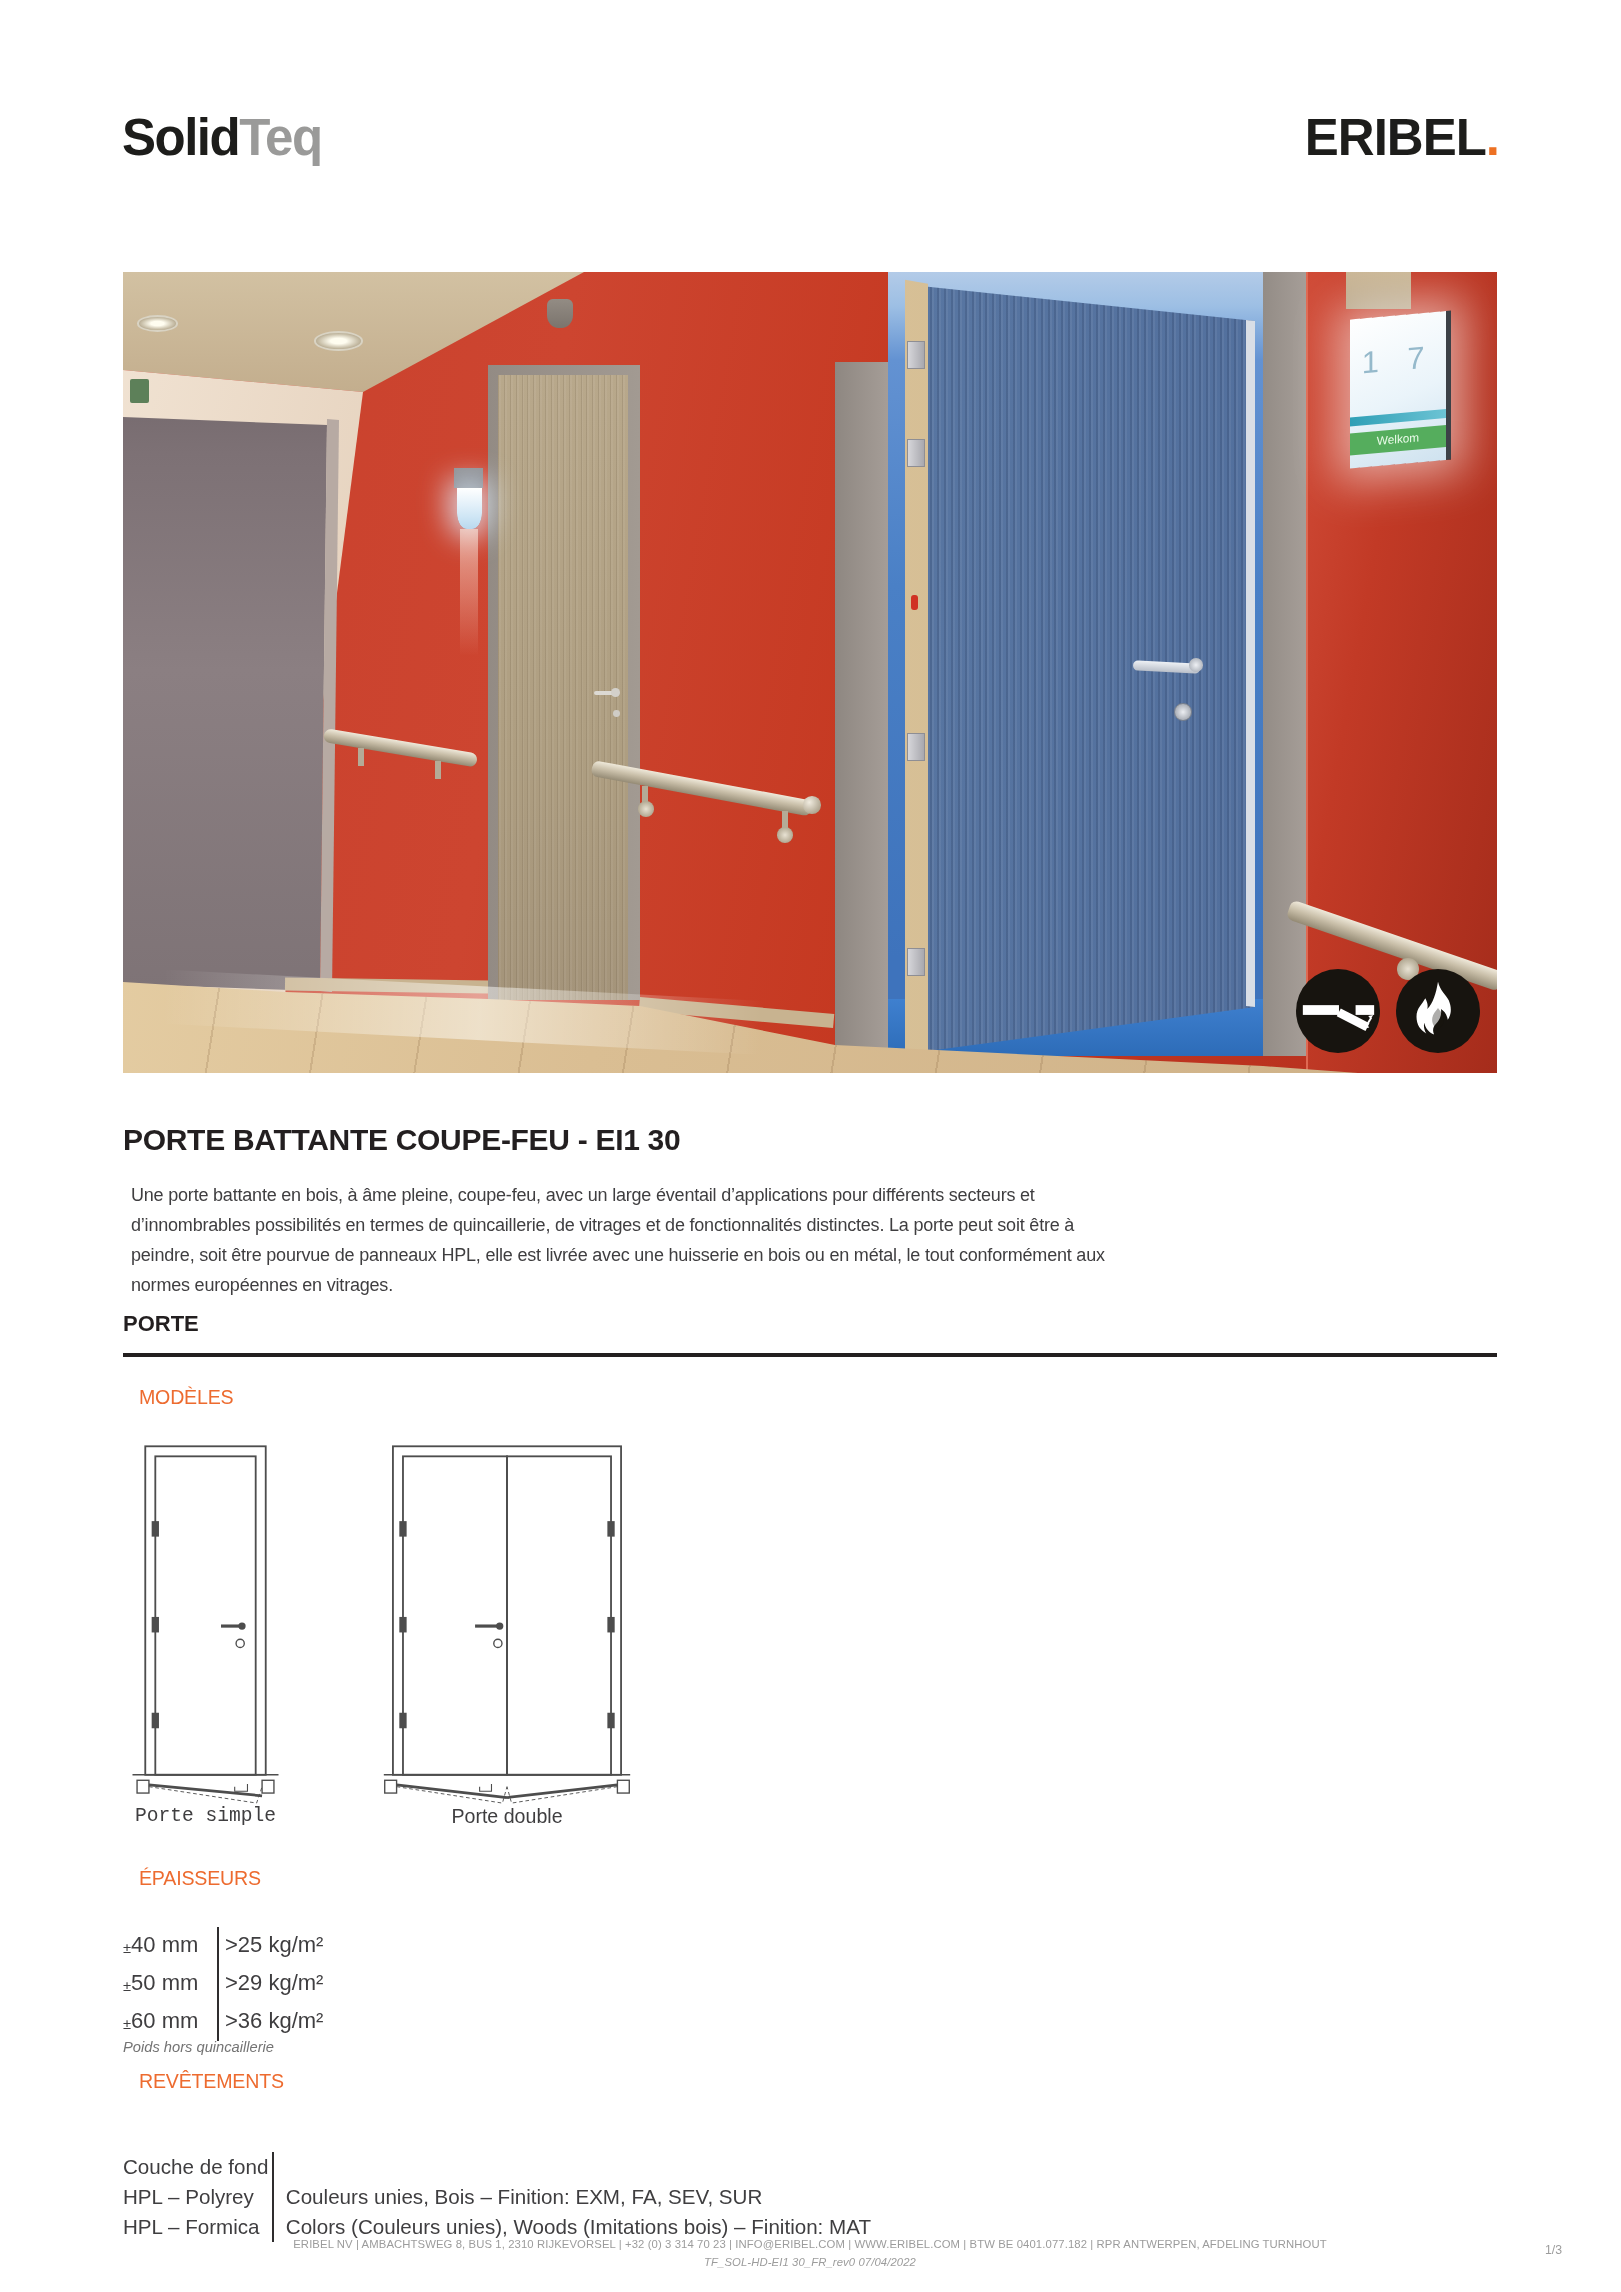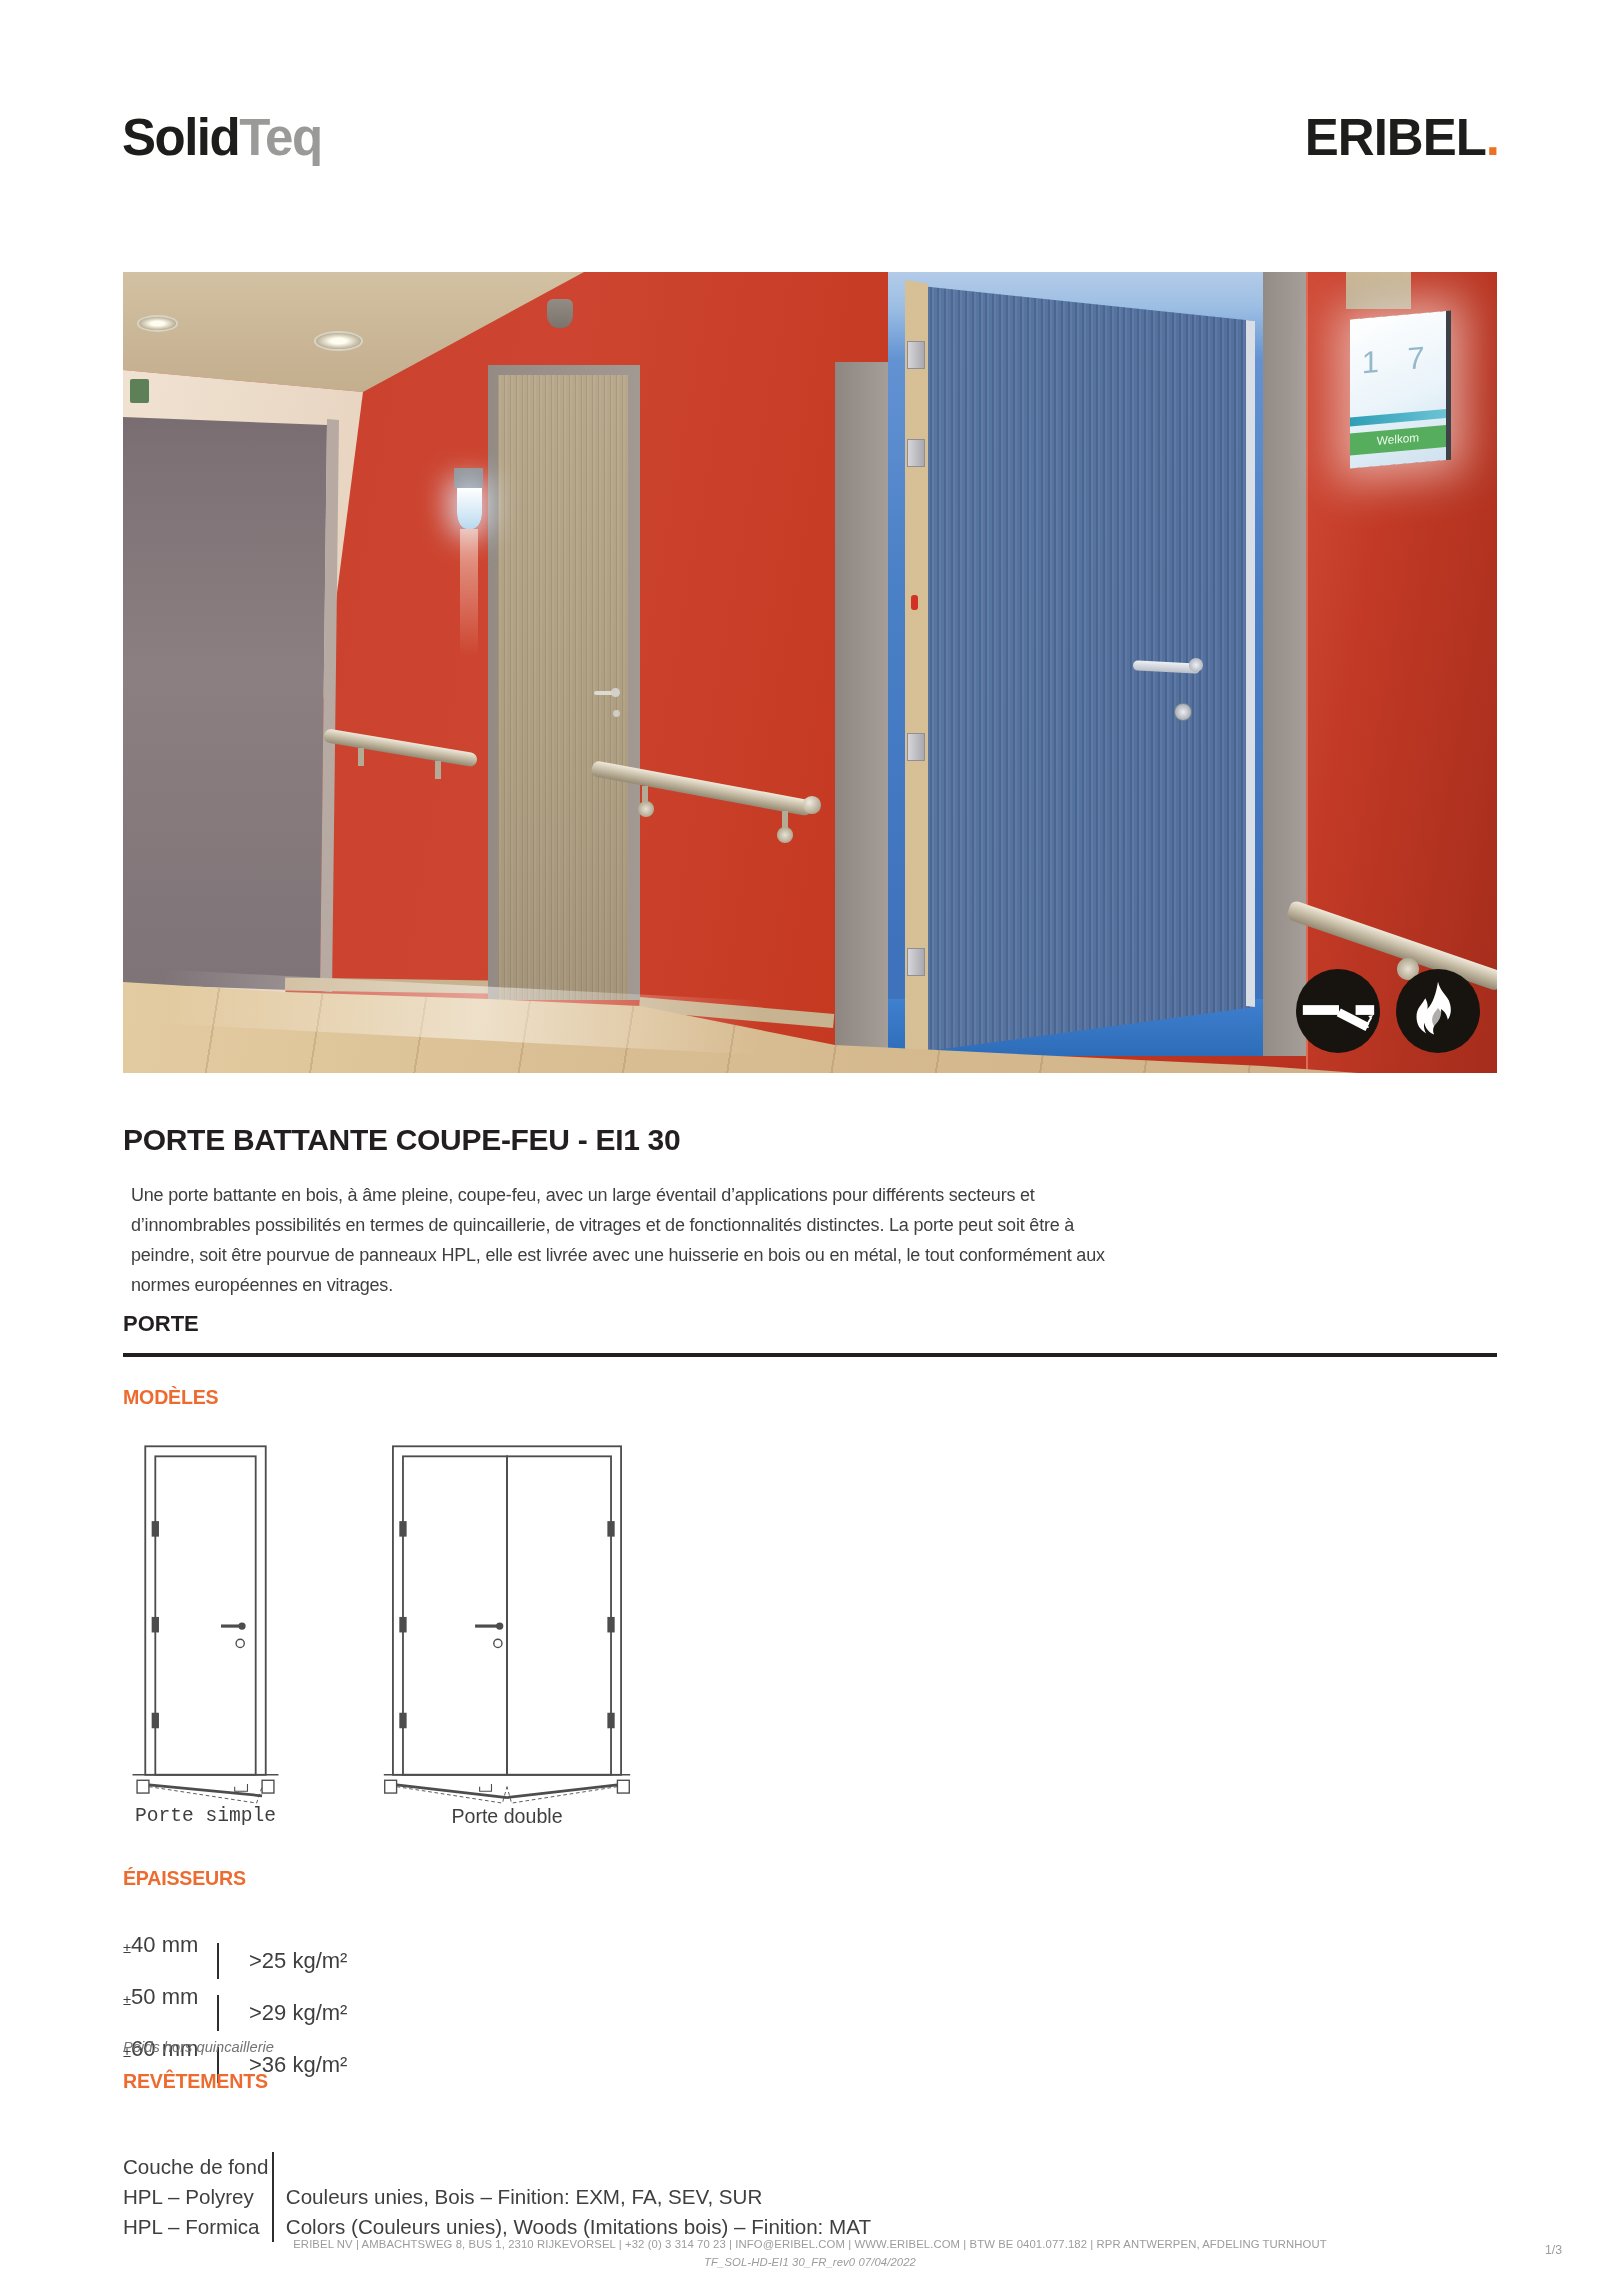--- a/index.html
+++ b/index.html
@@ -85,27 +85,27 @@
            linear-gradient(100deg,#e6cfa5 0%,#dabe93 40%,#cdb087 100%);}
   .floor-streak{left:39px;top:716px;width:706px;height:54px;transform:rotate(3deg);
            background:linear-gradient(90deg,rgba(255,255,250,0),rgba(255,255,252,.5) 45%,rgba(255,255,250,0) 85%);}
   .badge{width:84px;height:84px;border-radius:50%;background:#17140f;}
 
   
   .h1{left:123px;top:1123px;font-size:30px;font-weight:bold;letter-spacing:-0.3px;color:#231f20;}
   .intro{left:131px;top:1180px;width:1374px;font-size:18px;line-height:30px;color:#3f3e40;letter-spacing:-0.2px;}
   .sec-head{left:123px;top:1311px;font-size:22px;font-weight:bold;color:#231f20;}
   .sec-rule{left:123px;top:1353px;width:1374px;height:3.9px;background:#231f20;}
-  .sub-head{font-size:19.6px;font-weight:bold;color:#ed6b2f;letter-spacing:-0.2px;}
+  .sub-head{font-size:19.6px;font-weight:normal;color:#ed6b2f;letter-spacing:-0.2px;margin-left:16px;}
   .diagram{color:#4d4d4d;}
   .diag-label{font-size:19.6px;color:#3f3e40;text-align:center;}
   .tbl{color:#3f3e40;}
   .tbl-row{display:flex;}
   .th-left{width:94px;font-size:22px;line-height:36px;}
-  .th-right{border-left:2px solid #2f2d2e;padding-left:30px;font-size:22px;line-height:36px;margin-top:16px;}
+  .th-right{border-left:2px solid #2f2d2e;padding-left:6px;font-size:22px;line-height:36px;}
   .pm{font-size:14.7px;position:relative;top:1px;}
   .note{font-style:italic;font-size:14.7px;color:#737373;}
   .cv-left{width:149px;font-size:20.6px;line-height:30px;}
   .cv-right{border-left:2px solid #2f2d2e;padding-left:11.8px;font-size:20.6px;line-height:30px;min-height:30px;}
   .footer{left:123px;width:1374px;text-align:center;font-size:11.3px;color:#9c9c9c;letter-spacing:0.1px;}
   .pagenum{left:1545px;top:2243px;font-size:12.3px;color:#9c9c9c;}
 </style>
 </head>
 <body>
 

